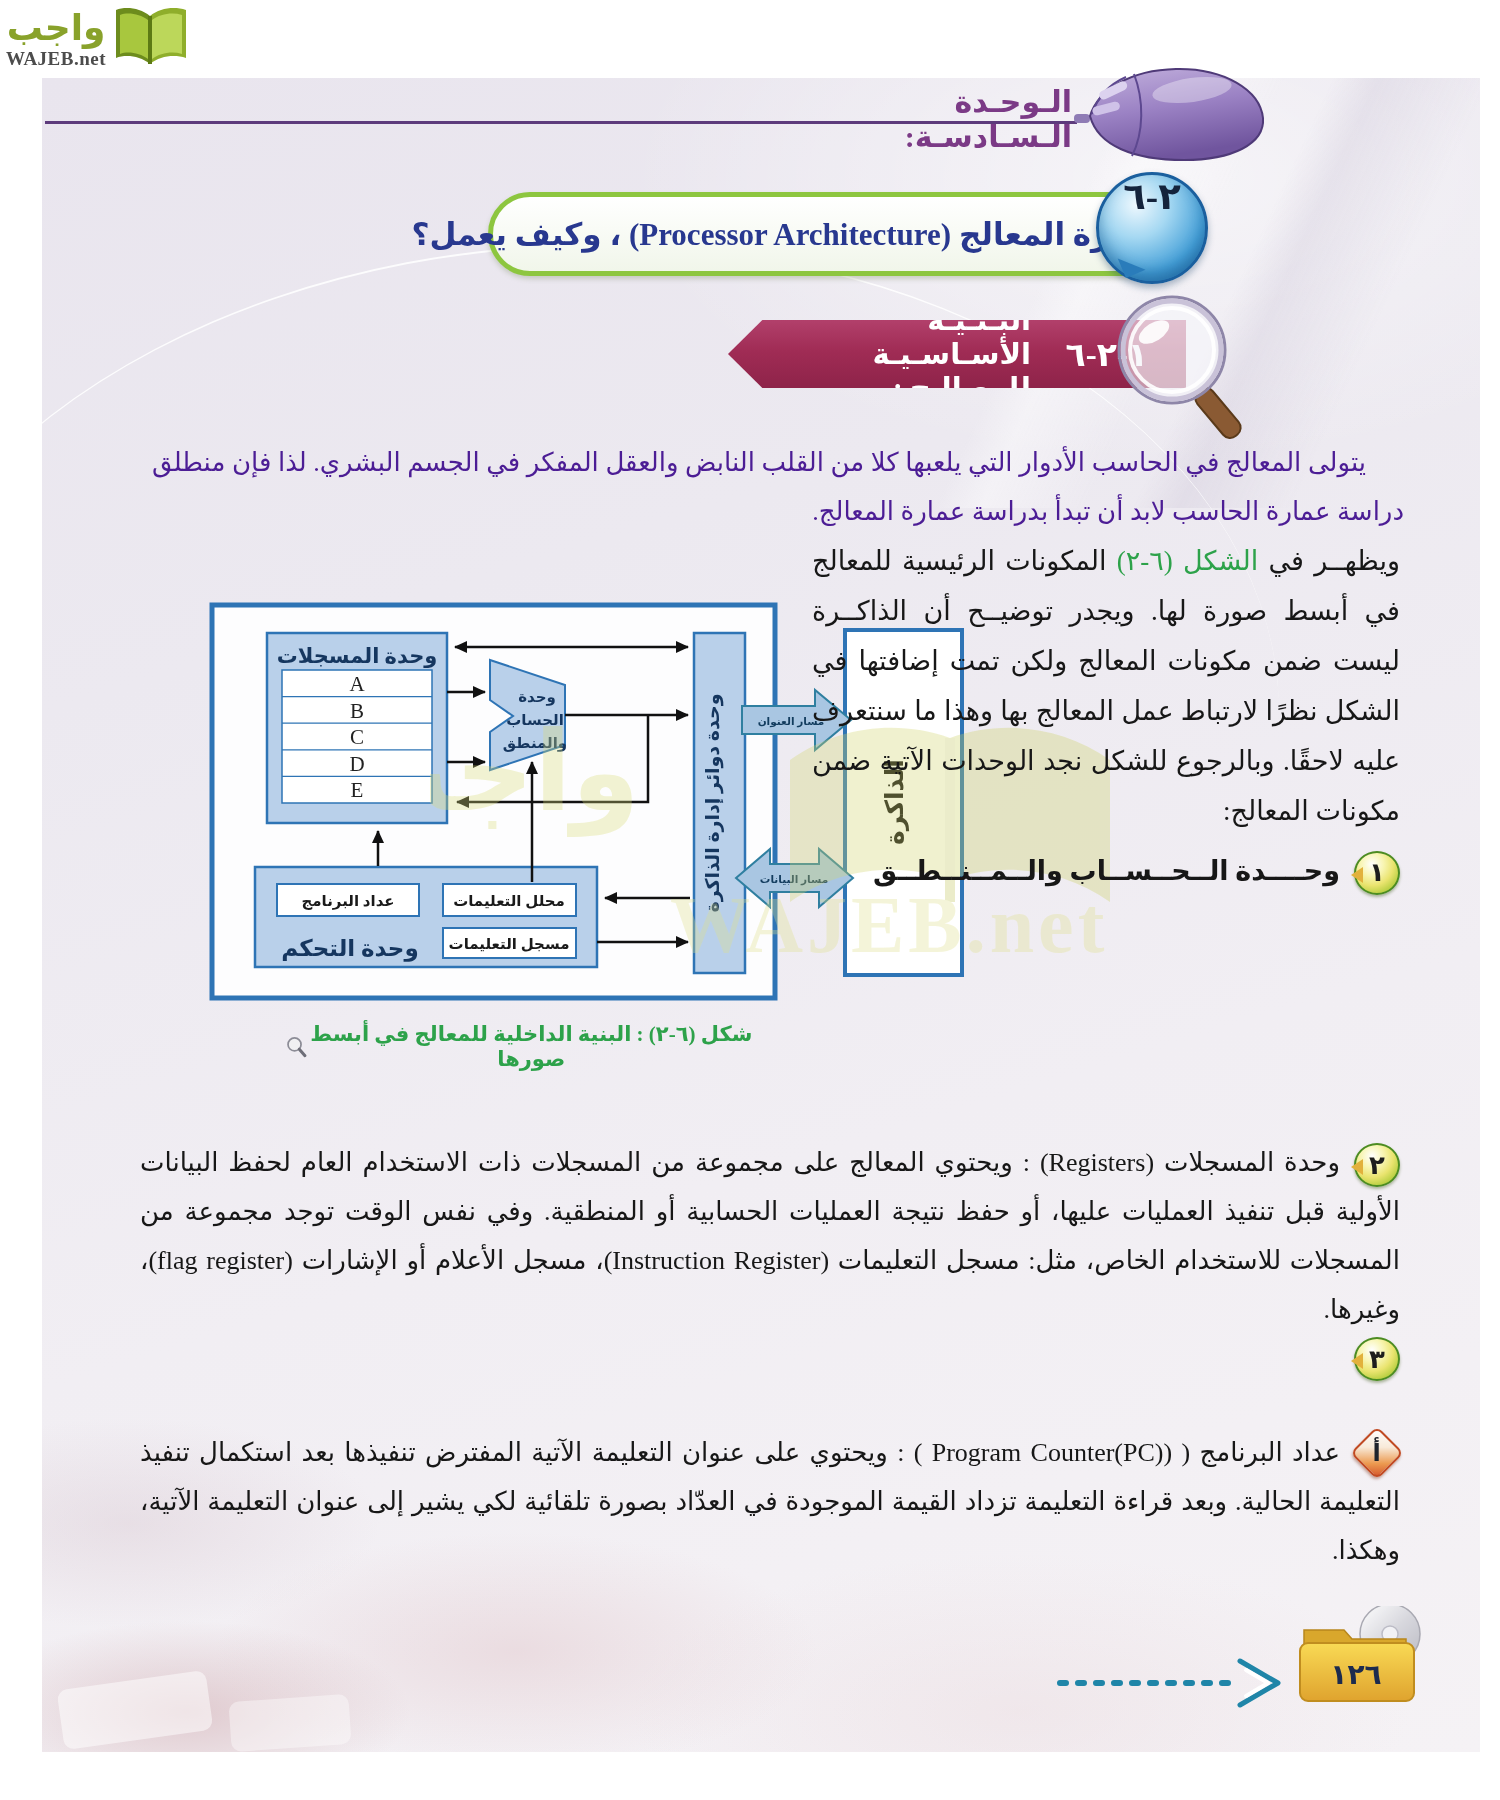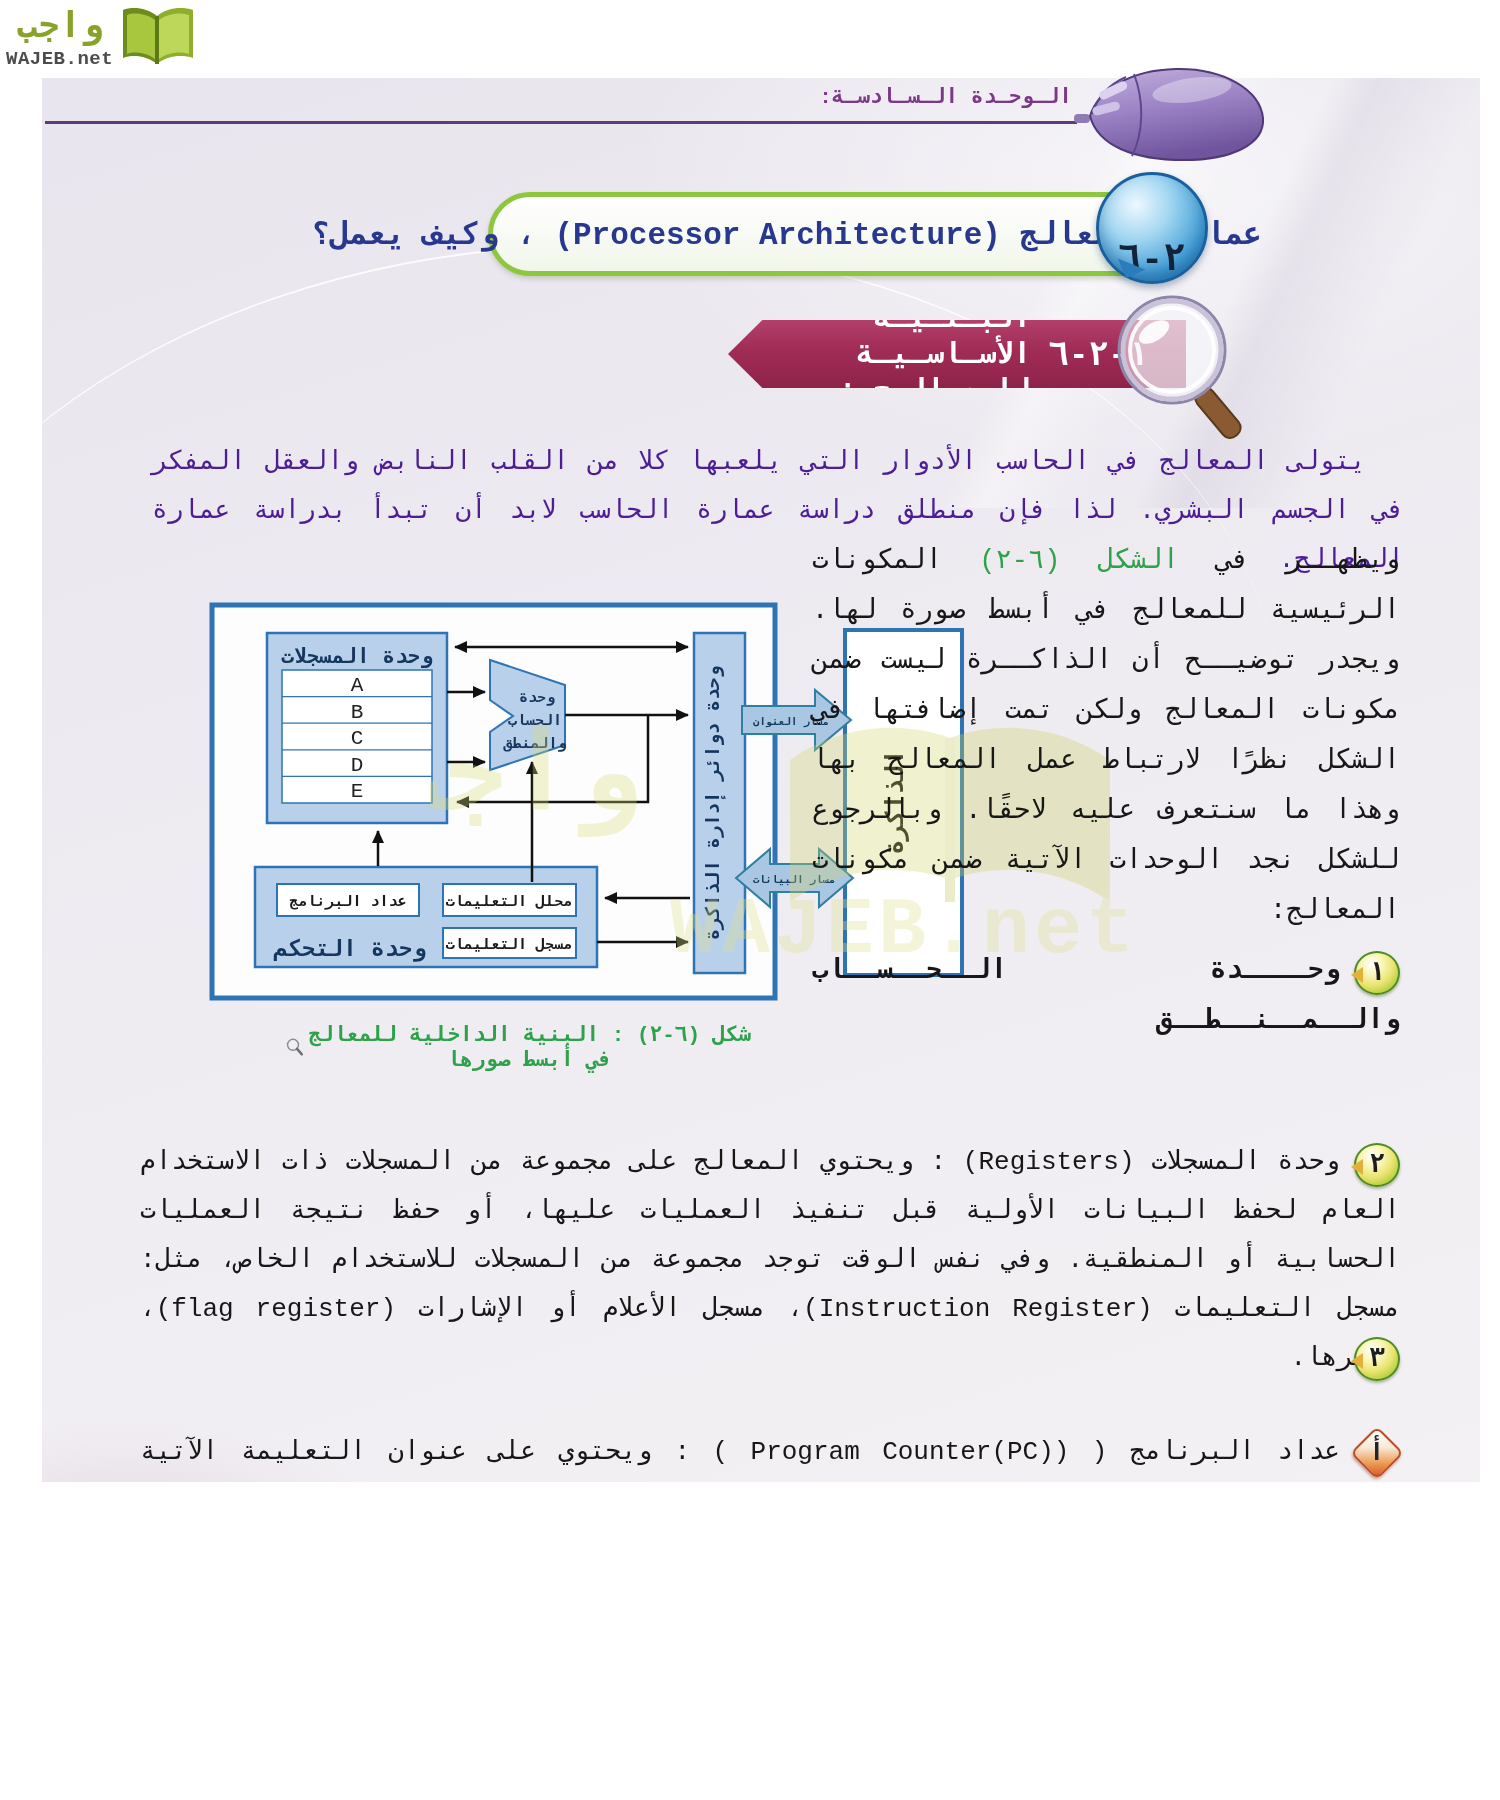--- a/index.html
+++ b/index.html
@@ -1,18 +1,18 @@
 <!DOCTYPE html>
 <html lang="ar"><head>
 <meta charset="utf-8">
 <style>
   html,body{margin:0;padding:0;}
   body{width:1500px;height:1800px;overflow:hidden;background:#fff;
        font-family:"Liberation Serif","DejaVu Sans",sans-serif;}
-  .page{position:relative;width:1500px;height:1482px;background:#fff;overflow:hidden;font-family:Liberation Mono, monospace;}
+  .page{position:relative;width:1500px;height:1752px;background:#fff;overflow:hidden;}
 
   
   .bg-main{position:absolute;left:42px;top:78px;width:1438px;height:1679px;z-index:0;
     background:
       radial-gradient(ellipse 900px 480px at 78% 6%, rgba(255,255,255,.55), rgba(255,255,255,0) 60%),
       linear-gradient(163deg,#e9e5ee 0%,#ece9f0 30%,#f1eef3 62%,#f5f2f5 100%);}
   .streak-a{position:absolute;right:20px;top:78px;width:740px;height:430px;z-index:1;opacity:.8;pointer-events:none;
     background:
       linear-gradient(115deg, transparent 42%, rgba(255,255,255,.5) 47%, transparent 58%),
       linear-gradient(115deg, transparent 63%, rgba(198,190,210,.35) 68%, transparent 80%);}
@@ -27,33 +27,33 @@
   .key-shape{position:absolute;background:rgba(255,255,255,.5);border-radius:10px;z-index:1;pointer-events:none;}
 
   
   .logo{position:absolute;left:6px;top:4px;display:flex;align-items:flex-start;gap:6px;z-index:6;}
   .logo-texts{display:flex;flex-direction:column;align-items:center;padding-top:4px;}
   .logo-ar{font-size:36px;font-weight:bold;color:#89a22b;line-height:40px;direction:rtl;}
   .logo-en{font-size:19px;font-weight:bold;color:#4c4c4c;letter-spacing:.5px;}
 
   
   .unit-label{position:absolute;left:800px;top:84px;width:272px;direction:rtl;text-align:right;
-    font-size:21px;font-weight:bold;color:#7b3a86;z-index:6;letter-spacing:.5px;}
+    font-size:30px;font-weight:bold;color:#7b3a86;z-index:6;letter-spacing:.5px;}
   .header-line{position:absolute;left:45px;top:121px;width:1032px;height:3px;background:#5d3b7c;z-index:5;}
   .mouse-wrap{position:absolute;left:1072px;top:56px;width:204px;height:116px;z-index:6;}
 
   
   .heading-box{position:absolute;left:488px;top:192px;width:694px;height:84px;z-index:5;
     border:5px solid #8dc63f;border-radius:44px;box-sizing:border-box;
     background:linear-gradient(#ffffff,#f1f6ea);box-shadow:0 3px 5px rgba(90,110,60,.25);
     display:flex;align-items:center;justify-content:center;padding-right:110px;padding-left:14px;}
   .heading-text{direction:rtl;font-size:31px;font-weight:bold;color:#28388f;white-space:nowrap;}
   .heading-badge{position:absolute;left:1096px;top:172px;width:112px;height:112px;border-radius:50%;z-index:7;
     background:radial-gradient(circle at 35% 28%, #eef8fe 0%, #a5d8f2 32%, #45a0d8 68%, #1e6fae 100%);
-    border:3px solid #1a5f9e;box-sizing:border-box;display:flex;align-items:flex-end;justify-content:center;
+    border:3px solid #1a5f9e;box-sizing:border-box;display:flex;align-items:flex-start;justify-content:center;
     box-shadow:0 4px 7px rgba(20,60,100,.35), inset 0 -8px 14px rgba(10,60,110,.35);}
   .heading-badge::after{content:"";position:absolute;bottom:-12px;left:12px;width:0;height:0;
     border:15px solid transparent;border-top-color:#2a7cba;transform:rotate(22deg);}
   .heading-badge span{font-size:37px;font-weight:bold;color:#14233c;direction:rtl;}
 
   
   .banner{position:absolute;left:728px;top:320px;width:458px;height:68px;z-index:5;
     background:linear-gradient(#b2406b 0%, #a02c55 45%, #8e2349 100%);
     clip-path:polygon(0 50%, 7.5% 0, 100% 0, 100% 100%, 7.5% 100%);
     filter:drop-shadow(0 3px 3px rgba(80,20,40,.4));}

